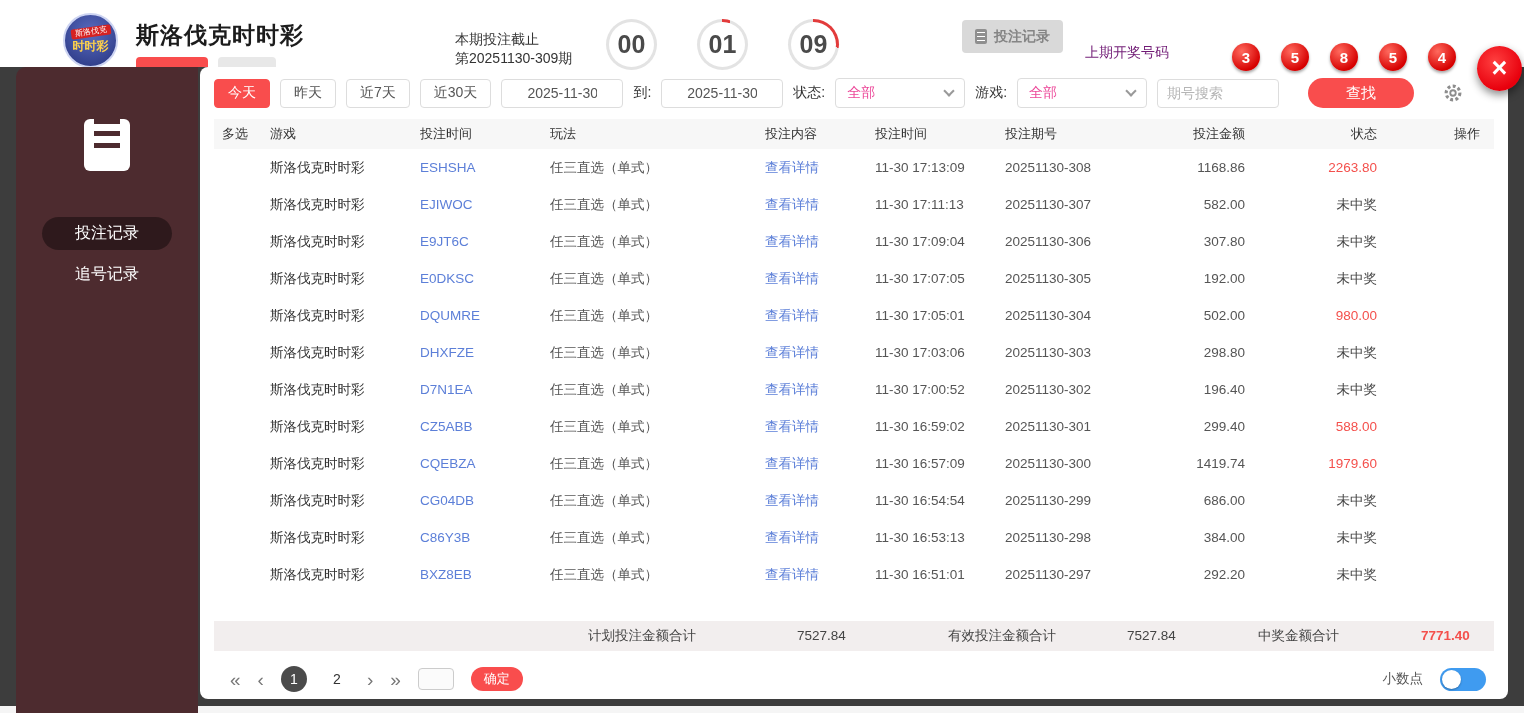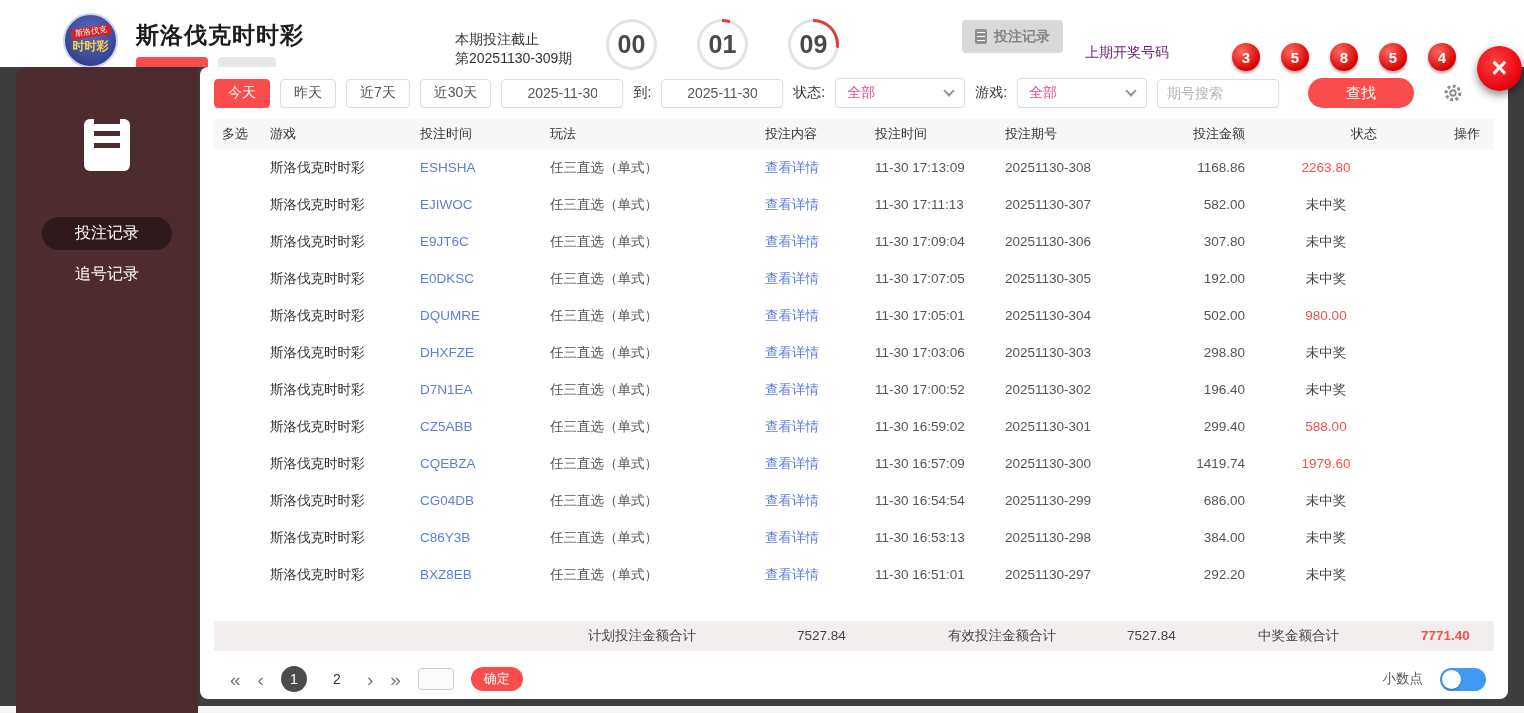--- a/index.html
+++ b/index.html
@@ -86,21 +86,21 @@
   .tbl thead th:first-child { padding-left:8px; }
   .tbl thead th.h-r { text-align:right; padding-left:0; }
   .h-amt { padding-right:30px; }
   .h-status { padding-right:38px; }
   .h-act { padding-right:14px; }
   .tbl td { height:37px; font-size:13.5px; color:#555; padding-left:10px; white-space:nowrap; overflow:hidden; }
   td.c-sel { padding-left:8px; }
   td.c-game { color:#333; }
   td.c-link { color:var(--link,#5c7fd8); cursor:pointer; }
   td.c-amt { text-align:right; padding-right:30px; padding-left:0; }
-  td.c-status { text-align:center; padding-right:38px; padding-left:0; color:#444; }
+  td.c-status { text-align:right; padding-right:38px; padding-left:0; color:#444; }
   td.c-status.won { color:var(--win,#f4504c); }
   td.c-act { text-align:right; padding-right:14px; padding-left:0; }
 
   .summary { position:relative; width:1280px; height:30px; background:#f2eeee; margin-top:28px;
     font-size:13.5px; color:#444; line-height:30px; }
   .summary span { position:absolute; white-space:nowrap;text-align:right; }
   .s-l1 { left:374px; } .s-v1 { left:583px; }
   .s-l2 { left:734px; } .s-v2 { left:913px; }
   .s-l3 { left:1044px; } .s-v3 { left:1207px; color:var(--win,#f4504c); font-weight:bold; }
 

